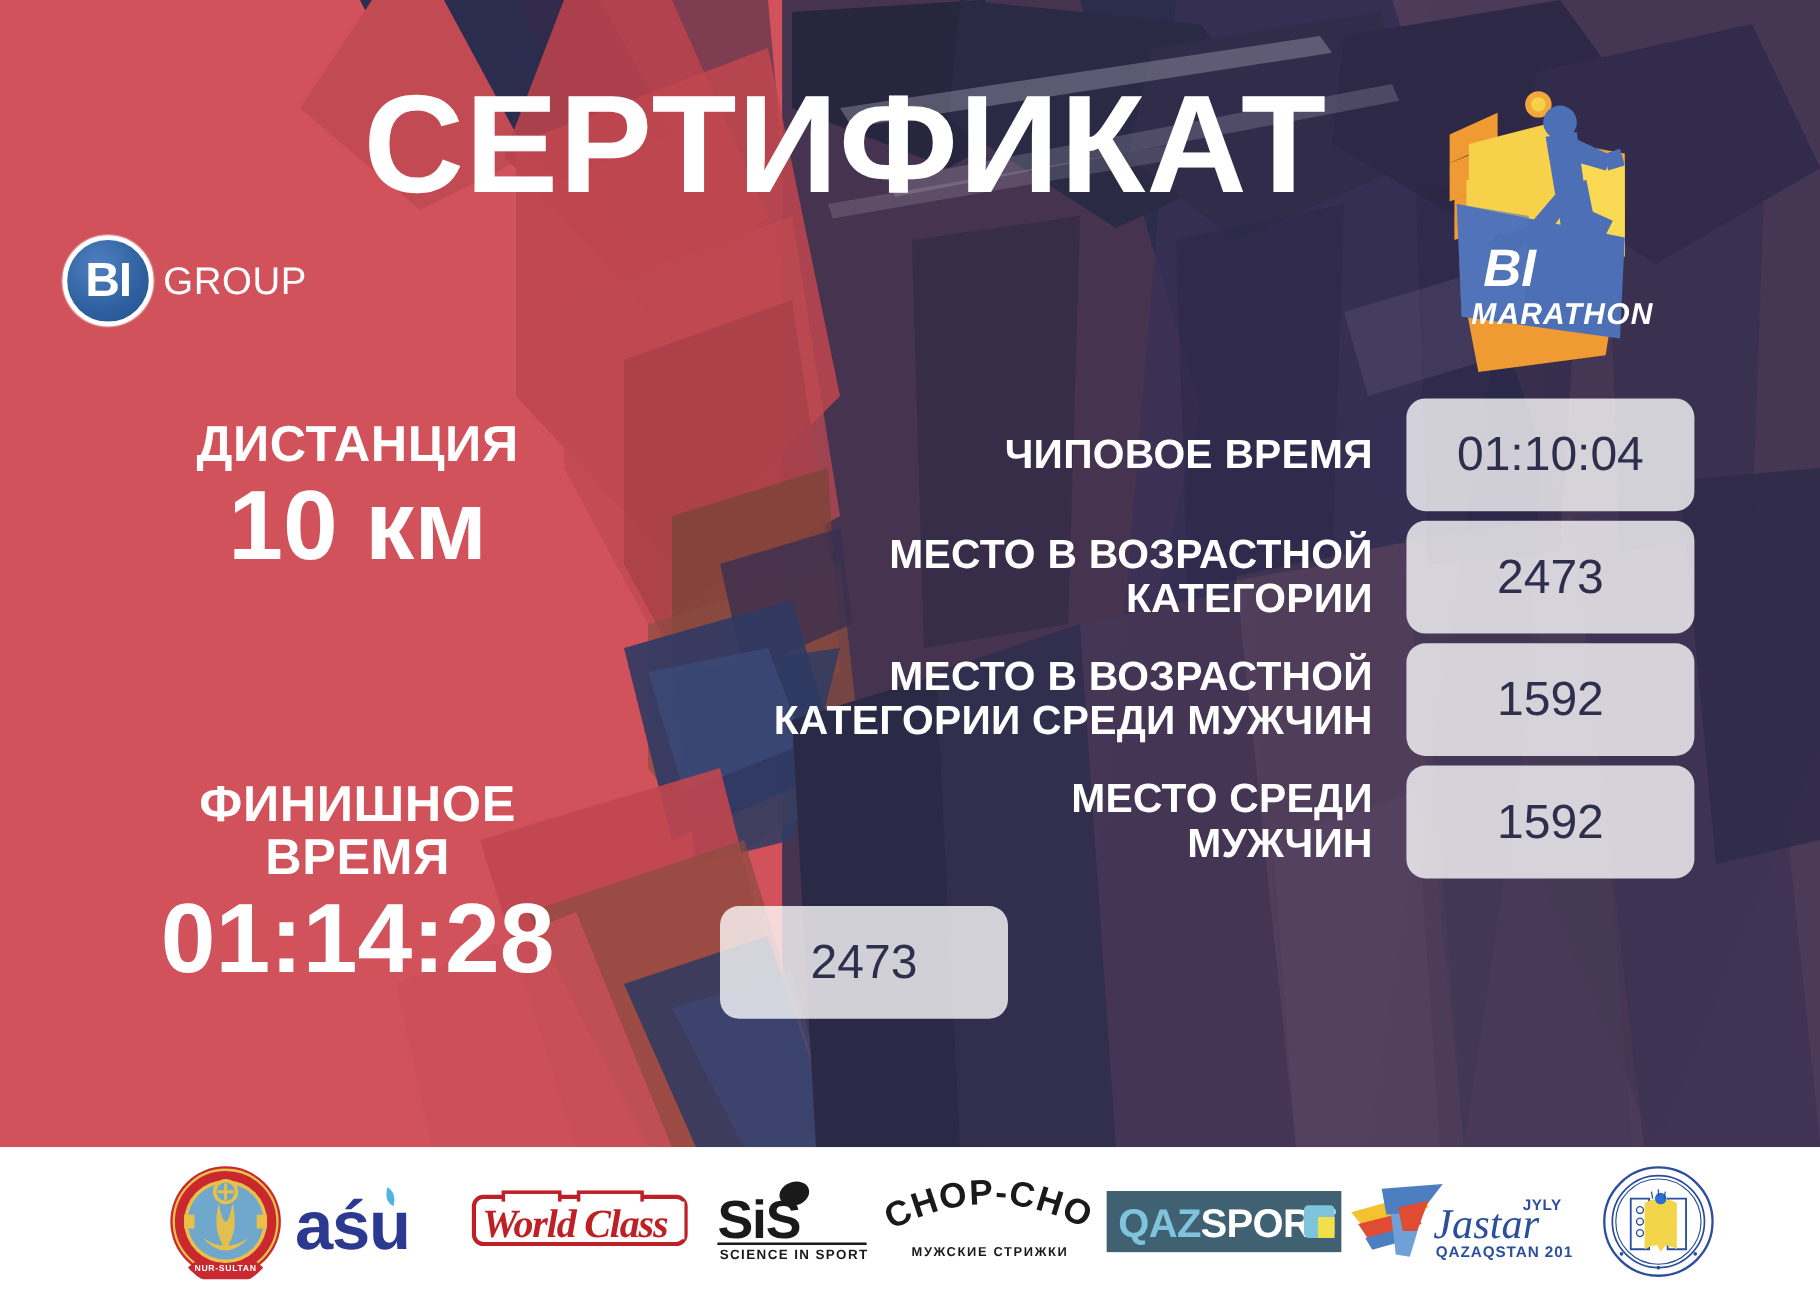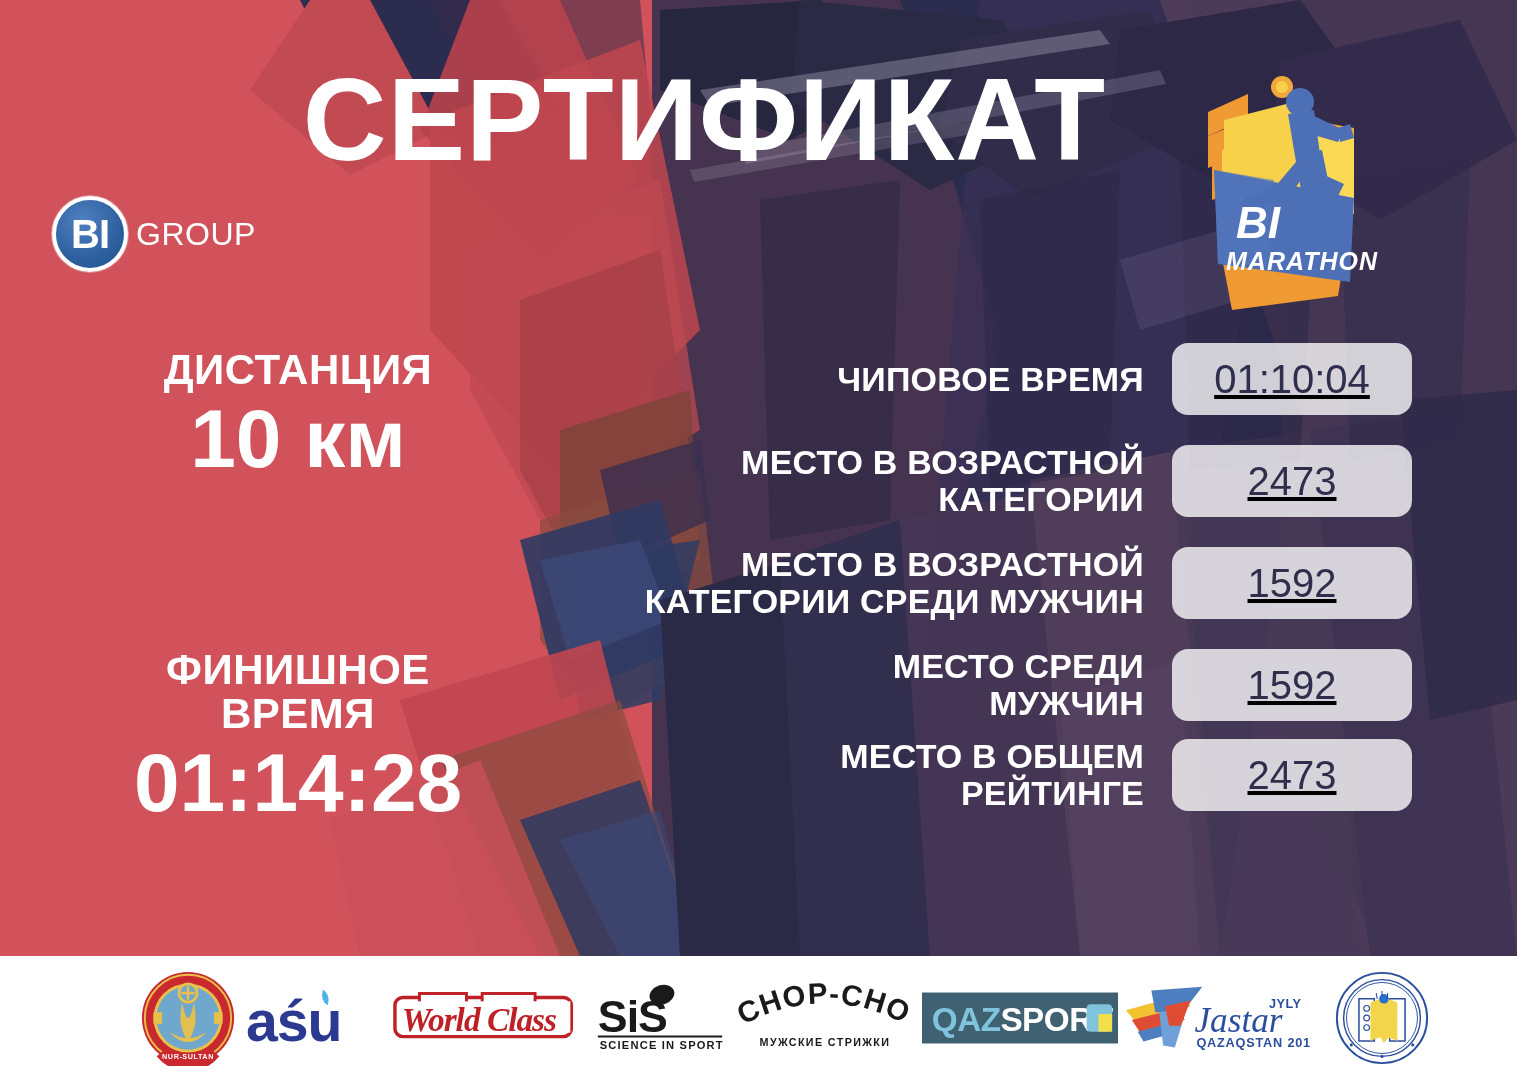--- a/index.html
+++ b/index.html
@@ -82,31 +82,31 @@
     display:flex;align-items:center;justify-content:flex-start;
     height:58px;margin-bottom:36px;
   }
   .row .rlabel{
     flex:1 1 auto;text-align:right;color:#ffffff;
     font-size:34px;font-weight:bold;line-height:1.08;
     padding-right:28px;letter-spacing:.2px;
     white-space:pre-line;
   }
   .row .rpill{
-    flex:0 0 240px;width:240px;height:72px;
+    flex:0 0 240px;width:240px;height:94px;
     border-radius:16px;background:rgba(255,255,255,.78);
-    display:flex;align-items:center;justify-content:center;text-decoration:underline;
+    display:flex;align-items:center;justify-content:center;
   }
   .row .rpill span{
     font-size:40px;color:#2e2e4d;font-weight:normal;white-space:nowrap;
   }
   #row0{height:74px;margin-bottom:28px;}
   #row1{height:74px;margin-bottom:28px;}
   #row2{height:74px;margin-bottom:28px;}
-  #row3{height:74px;margin-bottom:16px;}
+  #row3{height:74px;margin-bottom:43px;}
   #row4{height:74px;margin-bottom:0px;}
 
   
   #sponsors{
     position:absolute;left:0;top:956px;width:1517px;height:124px;
     background:#ffffff;
     display:flex;align-items:center;justify-content:center;gap:0px;
   }
   .sp{display:flex;align-items:center;justify-content:flex-end;height:100px;}
   .sp svg{display:block;}
@@ -274,22 +274,20 @@
         </div>
       </div>
       <div class="row" id="row3">
         <div class="rlabel">МЕСТО СРЕДИ
 МУЖЧИН</div>
         <div class="rpill">
           <span>1592</span>
         </div>
       </div>
       <div class="row" id="row4">
-        <div class="rlabel">МЕСТО В ОБЩЕМ
-РЕЙТИНГЕ</div>
         <div class="rpill">
           <span>2473</span>
         </div>
       </div>
     </div>
   </div>
 
   <div id="sponsors">
 
     <div class="sp sp-nursultan">

